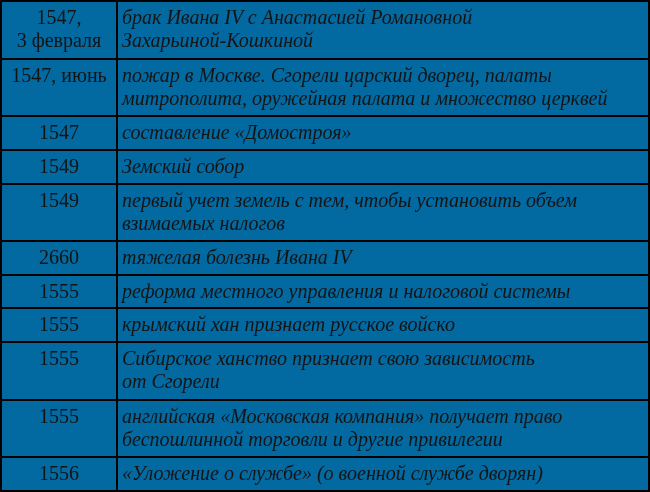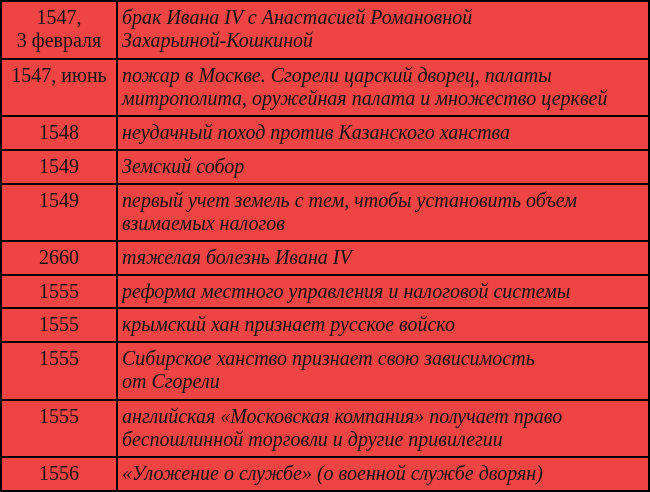--- a/index.html
+++ b/index.html
@@ -3,21 +3,21 @@
 <meta charset="utf-8">
 <style>
   html, body {
     margin: 0;
     padding: 0;
     background: #ffffff;
   }
   .page {
     width: 650px;
     height: 492px;
-    background: #ef4444;
+    background: #0369a1;
     overflow: hidden;
   }
   table.chronology {
     width: 650px;
     height: 492px;
     border-collapse: collapse;
     table-layout: fixed;
     font-family: "Liberation Serif", "DejaVu Serif", serif;
     font-size: 20px;
     line-height: 23px;
@@ -52,22 +52,22 @@
 3 февраля</td>
         <td class="event-cell">брак Ивана IV с Анастасией Романовной
 Захарьиной-Кошкиной</td>
       </tr>
       <tr>
         <td class="date-cell">1547, июнь</td>
         <td class="event-cell">пожар в Москве. Сгорели царский дворец, палаты
 митрополита, оружейная палата и множество церквей</td>
       </tr>
       <tr>
-        <td class="date-cell">1548</td>
-        <td class="event-cell">неудачный поход против Казанского ханства</td>
+        <td class="date-cell">1547</td>
+        <td class="event-cell">составление «Домостроя»</td>
       </tr>
       <tr>
         <td class="date-cell">1549</td>
         <td class="event-cell">Земский собор</td>
       </tr>
       <tr>
         <td class="date-cell">1549</td>
         <td class="event-cell">первый учет земель с тем, чтобы установить объем
 взимаемых налогов</td>
       </tr>

